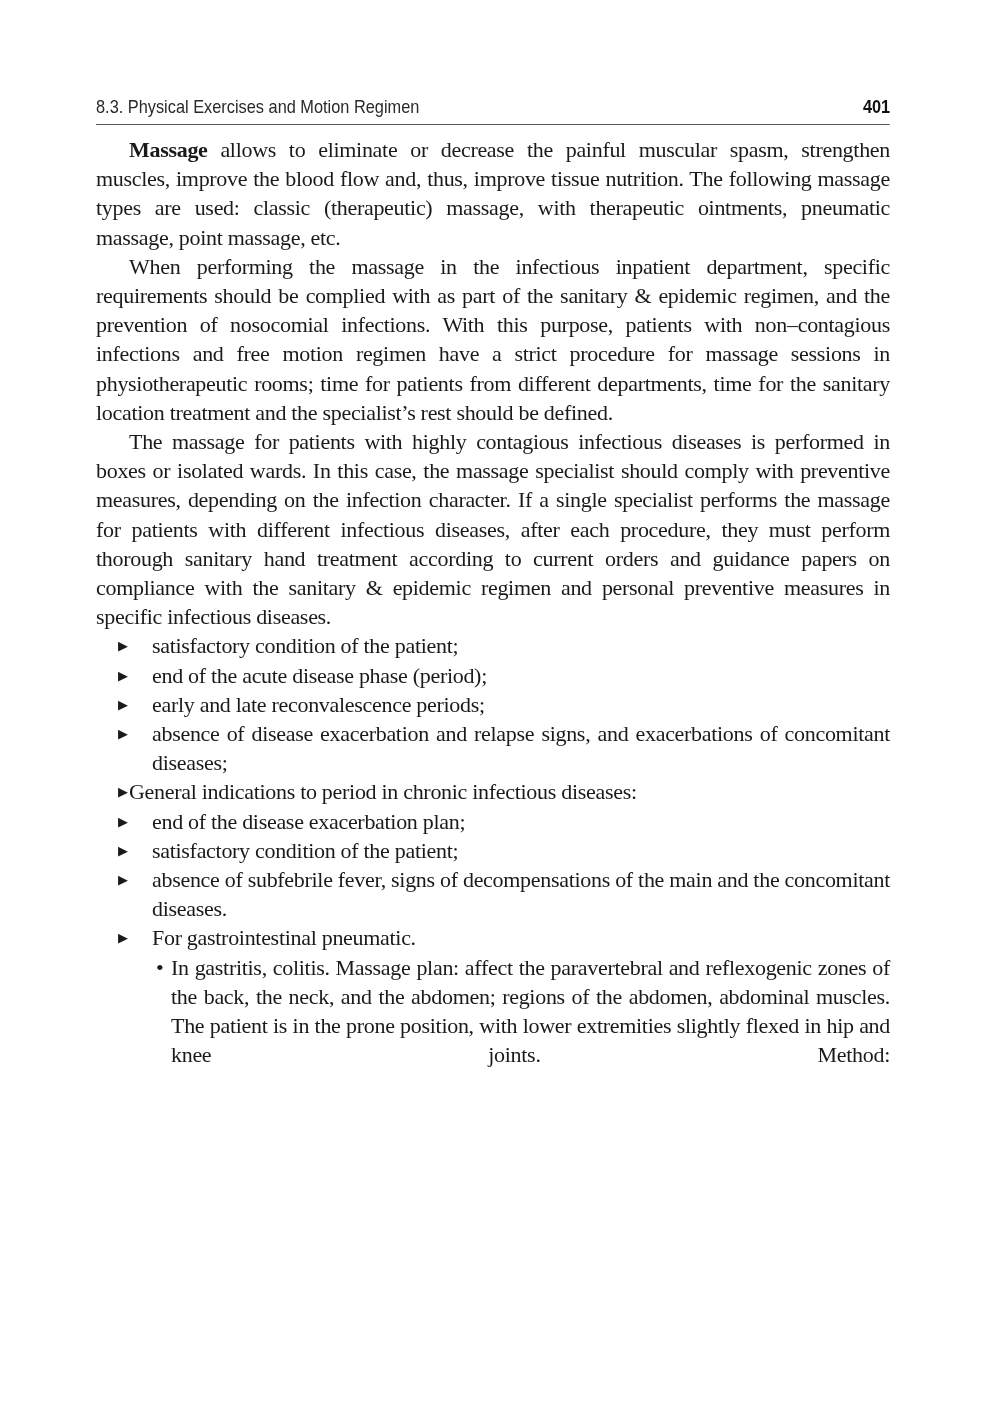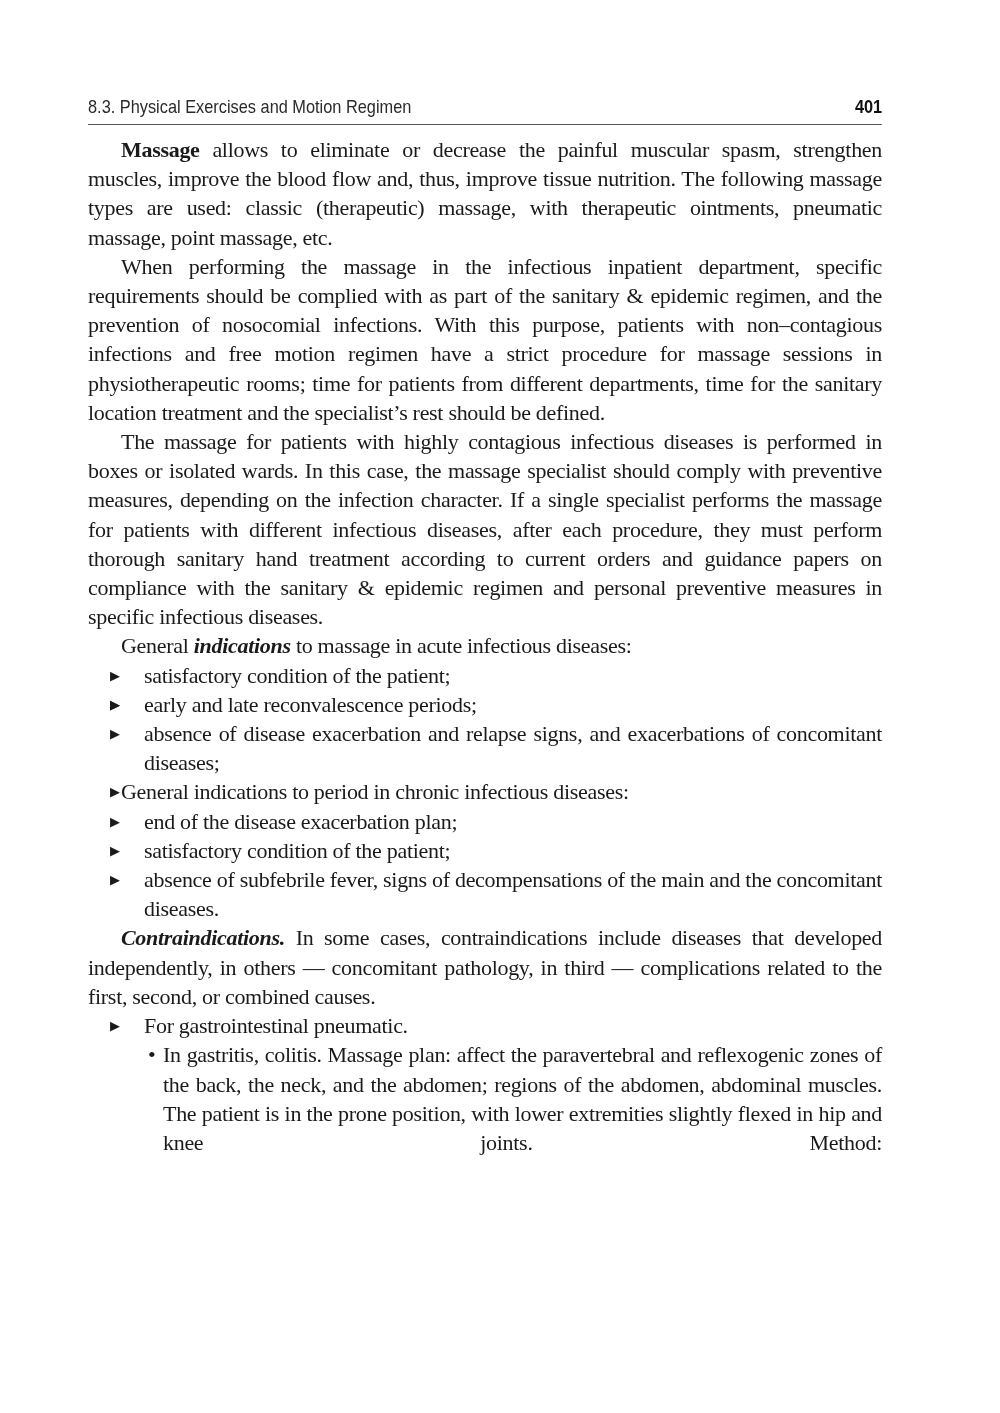--- a/index.html
+++ b/index.html
@@ -1,17 +1,17 @@
 <!DOCTYPE html>
 <html><head>
 <meta charset="utf-8">
 <style>
   html, body { margin: 0; padding: 0; background: #ffffff; }
   body { width: 1000px; height: 1413px; position: relative; overflow: hidden; }
-  .page { position: absolute; left: 88px; top: 96px; width: 794px; color: #1a1a1a; }
+  .page { position: absolute; left: 96px; top: 96px; width: 794px; color: #1a1a1a; }
   .running-head { display: flex; justify-content: space-between; align-items: flex-end;
     font-family: "Liberation Sans", sans-serif; font-size: 19px; color: #2a2a2a;
     padding-bottom: 6px; border-bottom: 1.5px solid #555; transform: scaleX(0.86); transform-origin: left; width: 116.3%; }
   .running-head .folio { font-weight: bold; color: #111; }
   .body { margin-top: 10px; font-family: Liberation Serif, serif; font-size: 22px; line-height: 29.2px;
     text-align: justify; letter-spacing: -0.3px; }
   .body p { margin: 0; text-indent: 33px; }
   .body b { font-weight: bold; }
   .list { margin: 0; padding: 0; list-style: none; }
   .list li { position: relative; padding-left: 56px; text-indent: 0; }
@@ -28,37 +28,35 @@
   <div class="running-head">
     <span>8.3. Physical Exercises and Motion Regimen</span>
     <span class="folio">401</span>
   </div>
 
   <div class="body">
     <p><b>Massage</b><span> allows to eliminate or decrease the painful muscular spasm, strengthen muscles, improve the blood flow and, thus, improve tissue nutrition. The following massage types are used: classic (therapeutic) massage, with therapeutic ointments, pneumatic massage, point massage, etc.</span></p>
     <p>When performing the massage in the infectious inpatient department, specific requirements should be complied with as part of the sanitary &amp; epidemic regimen, and the prevention of nosocomial infections. With this purpose, patients with non–contagious infections and free motion regimen have a strict procedure for massage sessions in physiotherapeutic rooms; time for patients from different departments, time for the sanitary location treatment and the specialist’s rest should be defined.</p>
     <p>The massage for patients with highly contagious infectious diseases is performed in boxes or isolated wards. In this case, the massage specialist should comply with preventive measures, depending on the infection character. If a single specialist performs the massage for patients with different infectious diseases, after each procedure, they must perform thorough sanitary hand treatment according to current orders and guidance papers on compliance with the sanitary &amp; epidemic regimen and personal preventive measures in specific infectious diseases.</p>
 
-    <p><span>General </span><b><i>indications</i></b><span> to massage in acute infectious diseases:</span></p>
     <ul class="list">
       <li><span class="tri">▶</span><span>satisfactory condition of the patient;</span></li>
-      <li><span class="tri">▶</span></li>
+      <li><span class="tri">▶</span><span>end of the acute disease phase (period);</span></li>
       <li><span class="tri">▶</span><span>early and late reconvalescence periods;</span></li>
       <li><span class="tri">▶</span><span>absence of disease exacerbation and relapse signs, and exacerbations of concomitant diseases;</span></li>
       <li><span class="tri">▶</span></li>
     </ul>
 
     <p>General indications to period in chronic infectious diseases:</p>
     <ul class="list">
       <li><span class="tri">▶</span><span>end of the disease exacerbation plan;</span></li>
       <li><span class="tri">▶</span><span>satisfactory condition of the patient;</span></li>
       <li><span class="tri">▶</span><span>absence of subfebrile fever, signs of decompensations of the main and the concomitant diseases.</span></li>
     </ul>
 
-    <p><b><i>Contraindications.</i></b><span> In some cases, contraindications include diseases that developed independently, in others — concomitant pathology, in third — complications related to the first, second, or combined causes.</span></p>
     <ul class="list">
       <li><span class="tri">▶</span><span>For gastrointestinal pneumatic.</span></li>
     </ul>
     <ul class="dot-list">
       <li class="justify-last"><span class="dot">•</span><span>In gastritis, colitis. Massage plan: affect the paravertebral and reflexogenic zones of the back, the neck, and the abdomen; regions of the abdomen, abdominal muscles. The patient is in the prone position, with lower extremities slightly flexed in hip and knee joints. Method:</span></li>
     </ul>
   </div>
 </div>
 
 </body></html>

